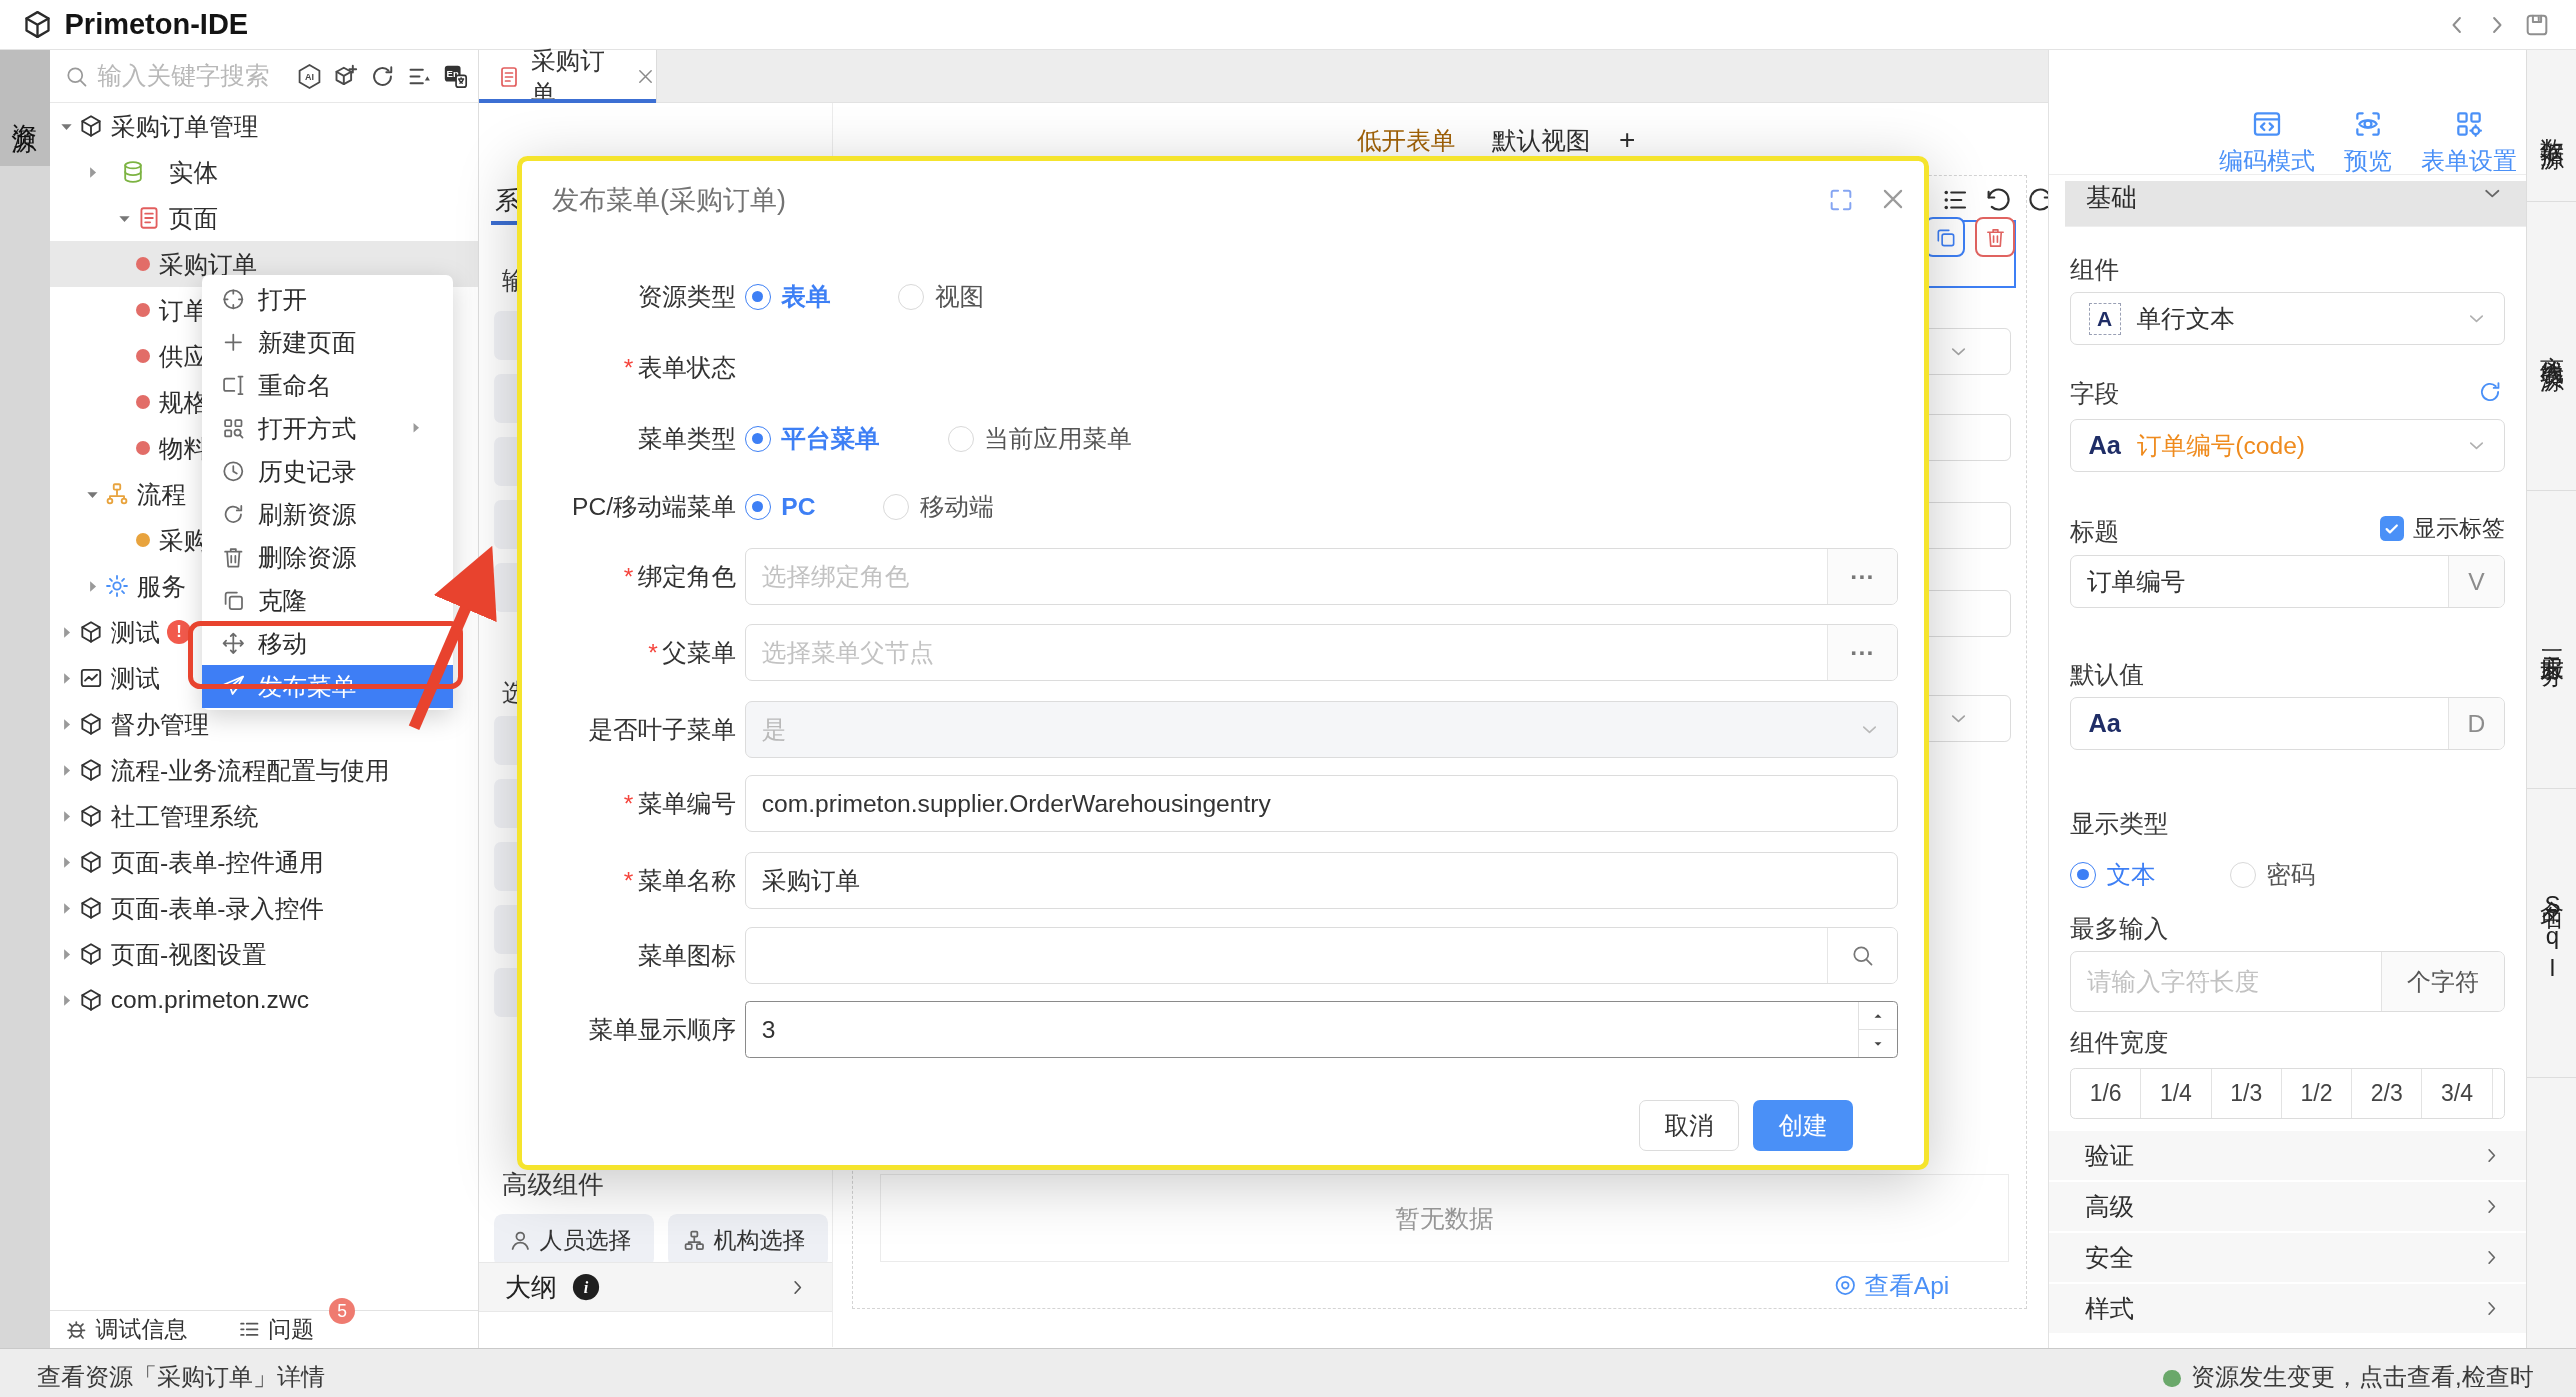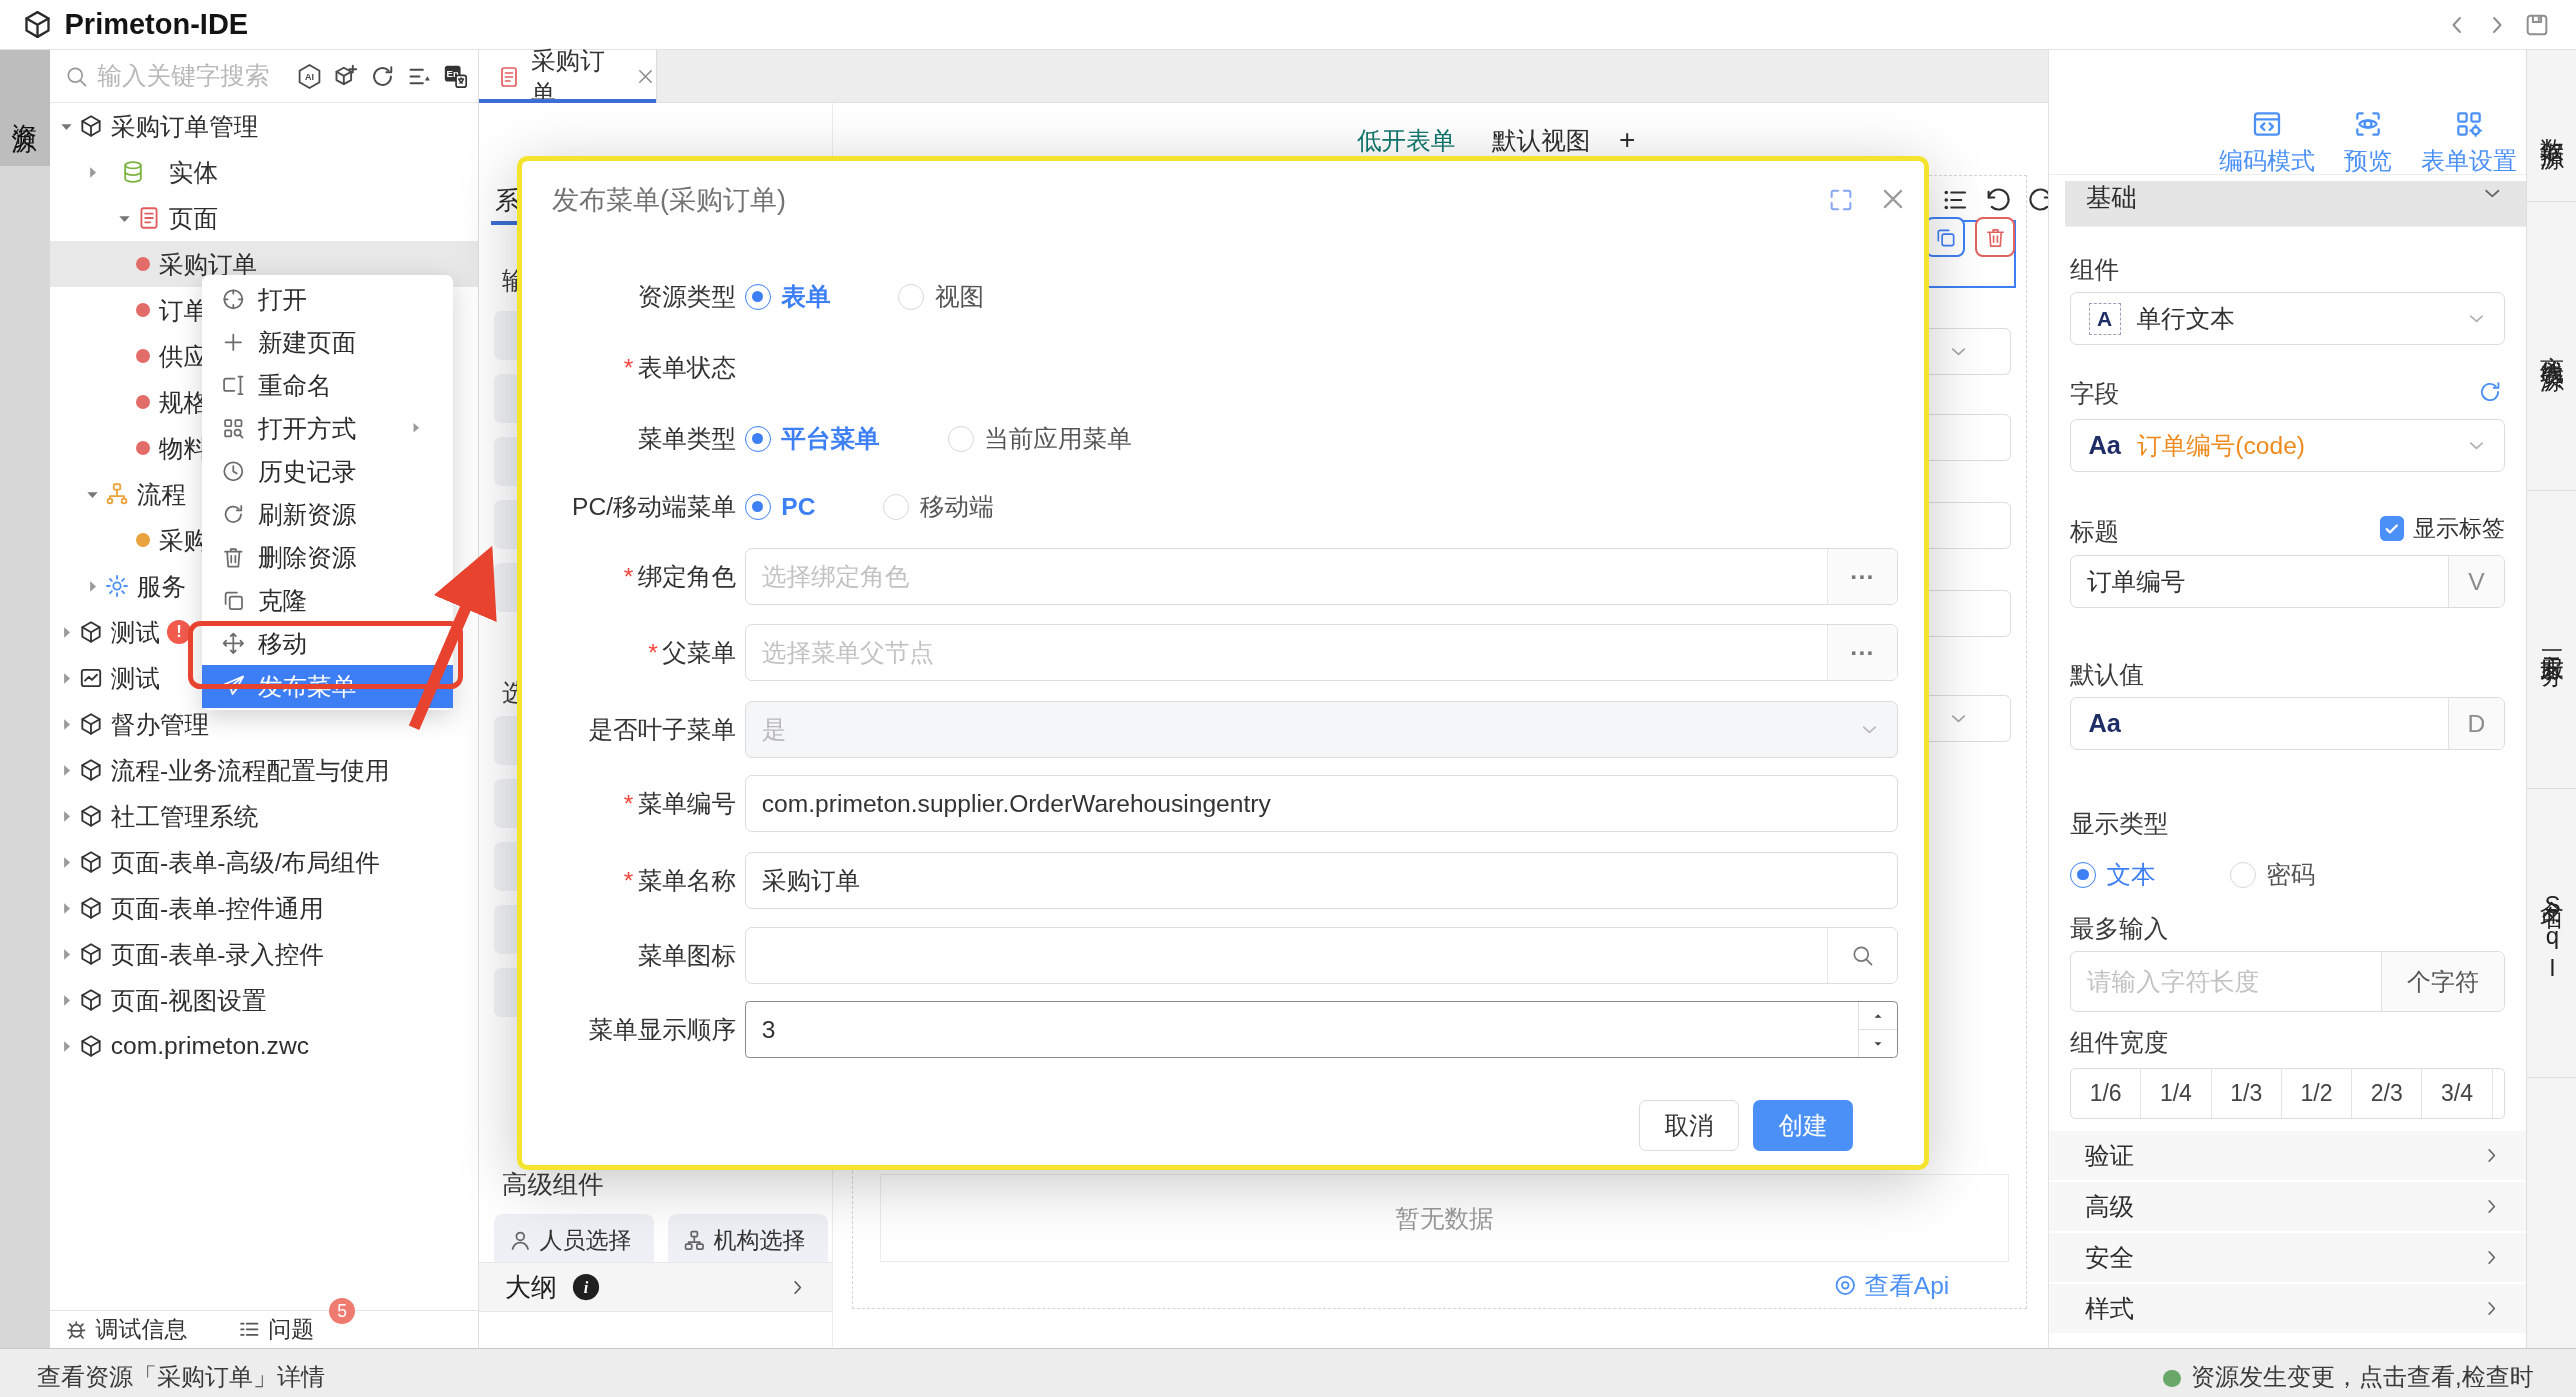--- a/index.html
+++ b/index.html
@@ -417,34 +417,20 @@
             <svg viewBox="0 0 24 24">
               <path d="M9 5.5l7.5 6.5L9 18.5z" fill="#9a9a9a"></path>
             </svg>
           </span>
           <span class="ico nico" style="height: 26px; width: 26px; color: rgb(51, 51, 51);">
             <svg viewBox="0 0 24 24" fill="none" stroke="currentColor" stroke-width="1.7" stroke-linecap="round" stroke-linejoin="round">
               <path d="M12 3l8 4.6v8.8L12 21l-8-4.6V7.6z"></path>
               <path d="M4 7.6l8 4.6 8-4.6M12 12.2V21"></path>
             </svg>
           </span>
-          <span class="lbl">页面-表单-高级/布局组件</span>
-        </div>
-        <div class="trow" style="padding-left: 7px;">
-          <span class="ico caret">
-            <svg viewBox="0 0 24 24">
-              <path d="M9 5.5l7.5 6.5L9 18.5z" fill="#9a9a9a"></path>
-            </svg>
-          </span>
-          <span class="ico nico" style="height: 26px; width: 26px; color: rgb(51, 51, 51);">
-            <svg viewBox="0 0 24 24" fill="none" stroke="currentColor" stroke-width="1.7" stroke-linecap="round" stroke-linejoin="round">
-              <path d="M12 3l8 4.6v8.8L12 21l-8-4.6V7.6z"></path>
-              <path d="M4 7.6l8 4.6 8-4.6M12 12.2V21"></path>
-            </svg>
-          </span>
           <span class="lbl">页面-表单-控件通用</span>
         </div>
         <div class="trow" style="padding-left: 7px;">
           <span class="ico caret">
             <svg viewBox="0 0 24 24">
               <path d="M9 5.5l7.5 6.5L9 18.5z" fill="#9a9a9a"></path>
             </svg>
           </span>
           <span class="ico nico" style="height: 26px; width: 26px; color: rgb(51, 51, 51);">
             <svg viewBox="0 0 24 24" fill="none" stroke="currentColor" stroke-width="1.7" stroke-linecap="round" stroke-linejoin="round">
@@ -583,21 +569,21 @@
           <svg viewBox="0 0 24 24" fill="none" stroke="currentColor" stroke-width="1.7" stroke-linecap="round" stroke-linejoin="round">
             <path d="M9.5 6l5.5 6-5.5 6"></path>
           </svg>
         </span>
     </div>
   </div>
 
   <div class="canvas">
     <div class="dashed"></div>
     <div class="vtabs">
-      <span style="left:524px;color:#0f766e">低开表单</span>
+      <span style="left:524px;color:#a16207">低开表单</span>
       <span style="left:659px;color:#2f2f2f">默认视图</span>
       <span style="left:786px;color:#2f2f2f;font-size:28px">+</span>
     </div>
     <div class="ctools" style="left:1107px">
       <span class="ico">
           <svg viewBox="0 0 24 24" fill="none" stroke="currentColor" stroke-width="1.7" stroke-linecap="round" stroke-linejoin="round">
             <circle cx="5" cy="6" r="1.4" fill="currentColor" stroke="none"></circle>
             <circle cx="5" cy="12" r="1.4" fill="currentColor" stroke="none"></circle>
             <circle cx="5" cy="18" r="1.4" fill="currentColor" stroke="none"></circle>
             <path d="M9 6h11M9 12h8M9 18h11"></path>

